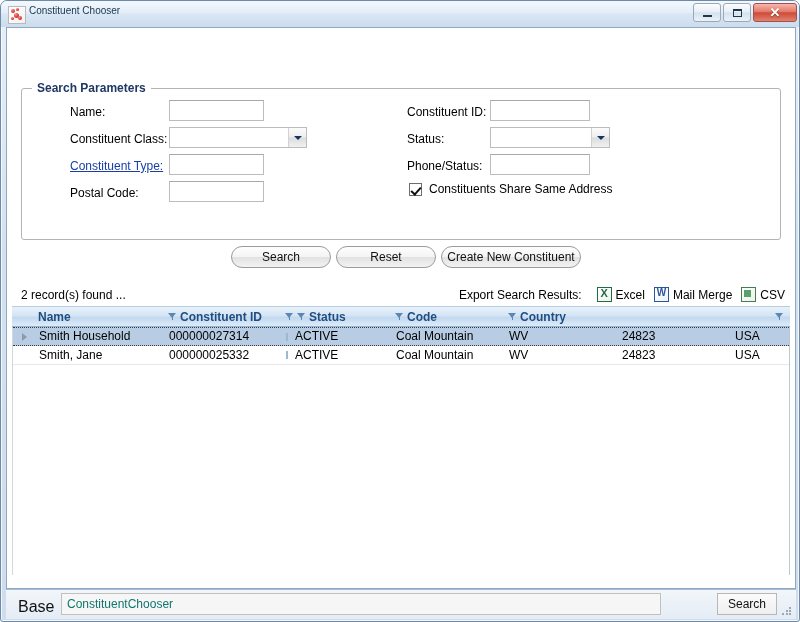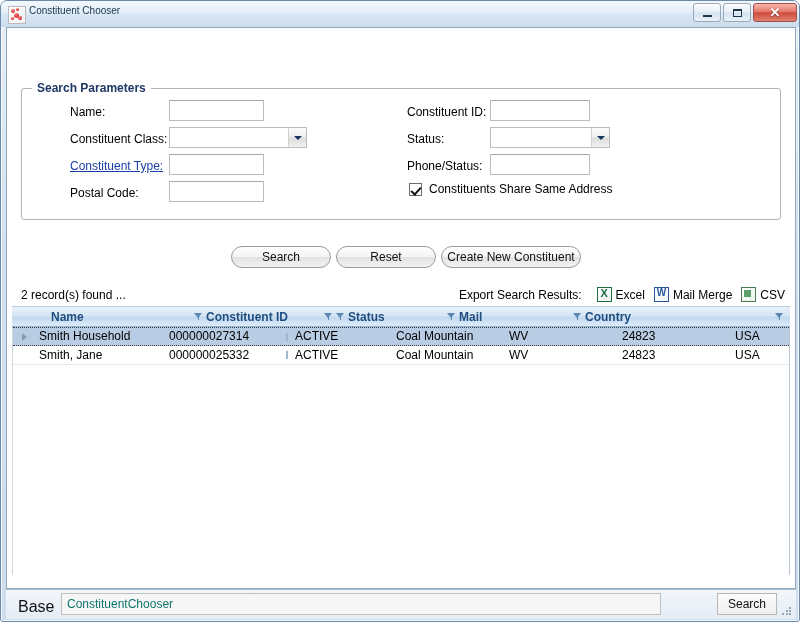--- a/index.html
+++ b/index.html
@@ -145,21 +145,21 @@
     font-weight: bold;
     letter-spacing: 0.2px;
     text-shadow: 0 1px 1px rgba(0,0,0,0.25);
   }
 
   
   .group {
     position: absolute;
     left: 14px; top: 60px;
     width: 760px;
-    height: 132px;
+    height: 152px;
     box-sizing: border-box;
     border: 1px solid #b4b4b4;
     border-radius: 3px;
     background: #ffffff;
   }
   .group-legend {
     position: absolute;
     left: 10px; top: -8px;
     background: #ffffff;
     padding: 0 5px;
@@ -344,21 +344,20 @@
     background: #ffffff;
   }
   .grid-header {
     position: relative;
     height: 19px;
     background: linear-gradient(to bottom, #e8f1fa 0%, #d5e5f4 45%, #c3d9ef 55%, #dcebf9 100%);
     border-top: 1px solid #b3cde4;
     border-bottom: 1px solid #8fb4d4;
     display: flex;
     align-items: center;
-    gap: 13px;
   }
   .gh-cell {
     box-sizing: border-box;
     height: 19px;
     display: flex;
     align-items: center;
     font-size: 12px;
     font-weight: bold;
     color: #1f4d80;
     padding-left: 4px;
@@ -609,21 +608,21 @@
             <span class="funnel"></span>
             <span>Constituent ID</span>
           </div>
           <div class="gh-cell" style="width: 110px; flex: 0 0 auto;">
             <span class="funnel"></span>
             <span class="funnel"></span>
             <span>Status</span>
           </div>
           <div class="gh-cell" style="width: 113px; flex: 0 0 auto;">
             <span class="funnel"></span>
-            <span>Mail</span>
+            <span>Code</span>
           </div>
           <div class="gh-cell" style="width: 100px; flex: 1 1 auto;">
             <span class="funnel"></span>
             <span>Country</span>
           </div>
           <div class="gh-cell" style="flex: 0 0 auto; width: 22px; justify-content: center; padding-left: 0px;">
             <span class="funnel" style="margin-right: 0px;"></span>
           </div>
         </div>
       <div class="grid-body" id="grid-body">

